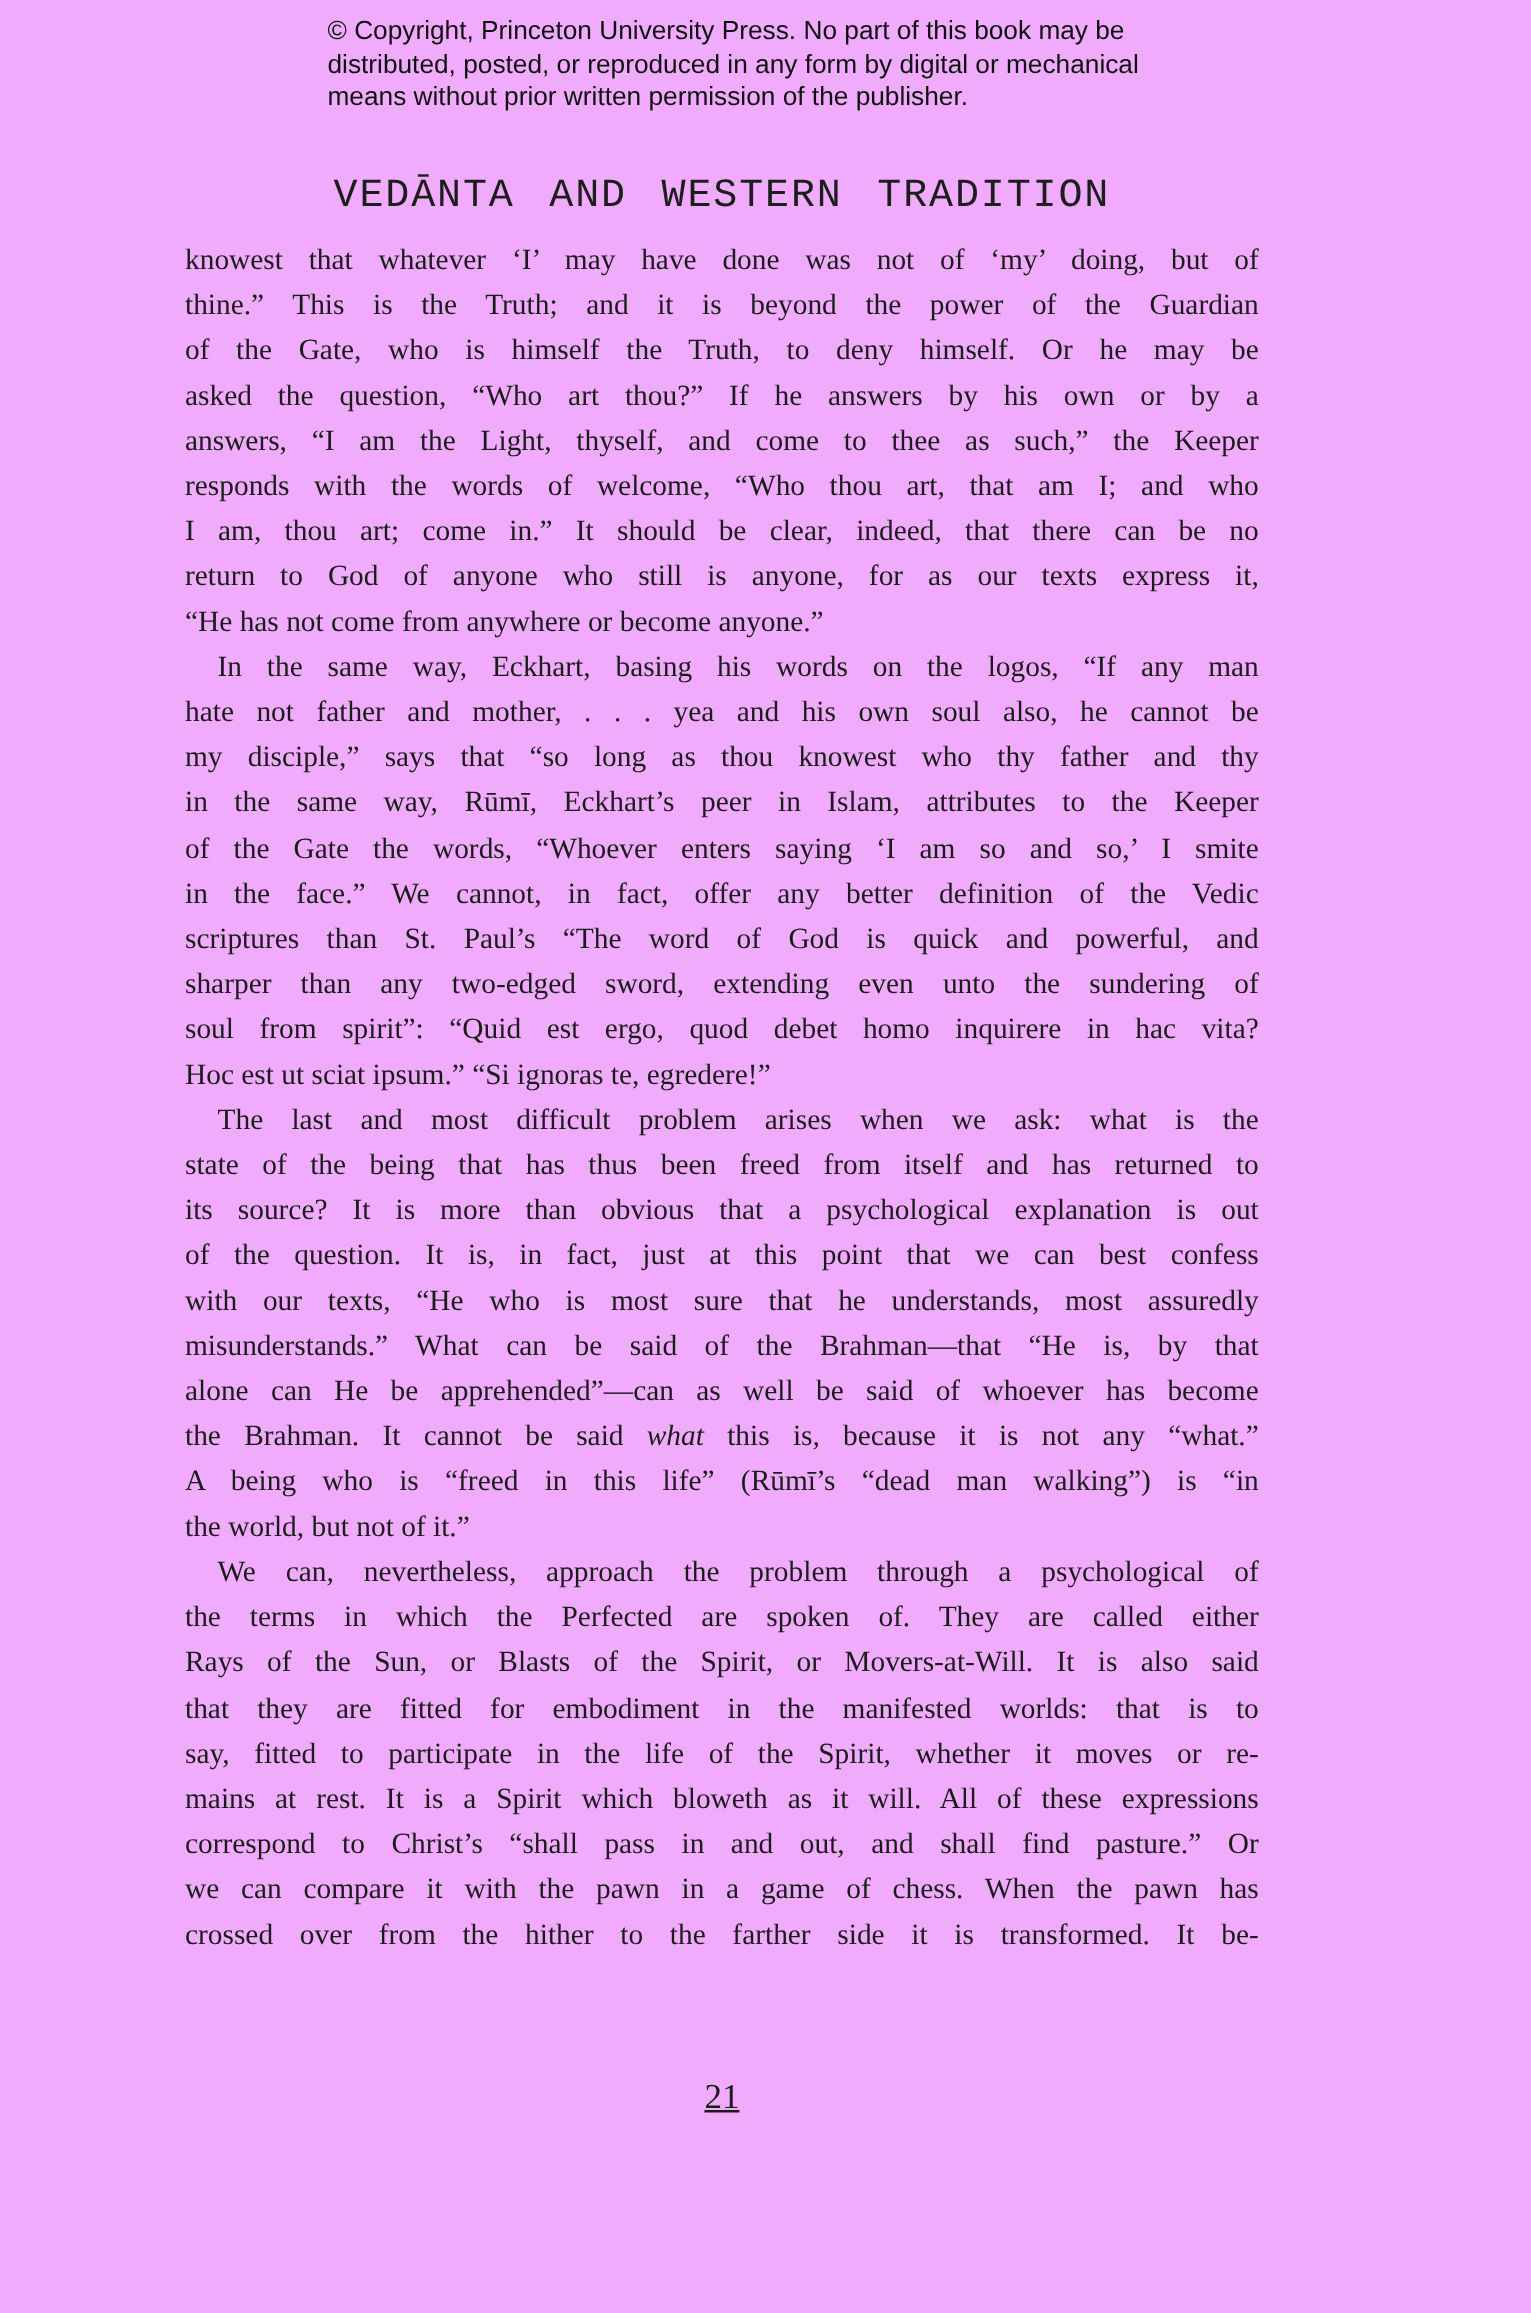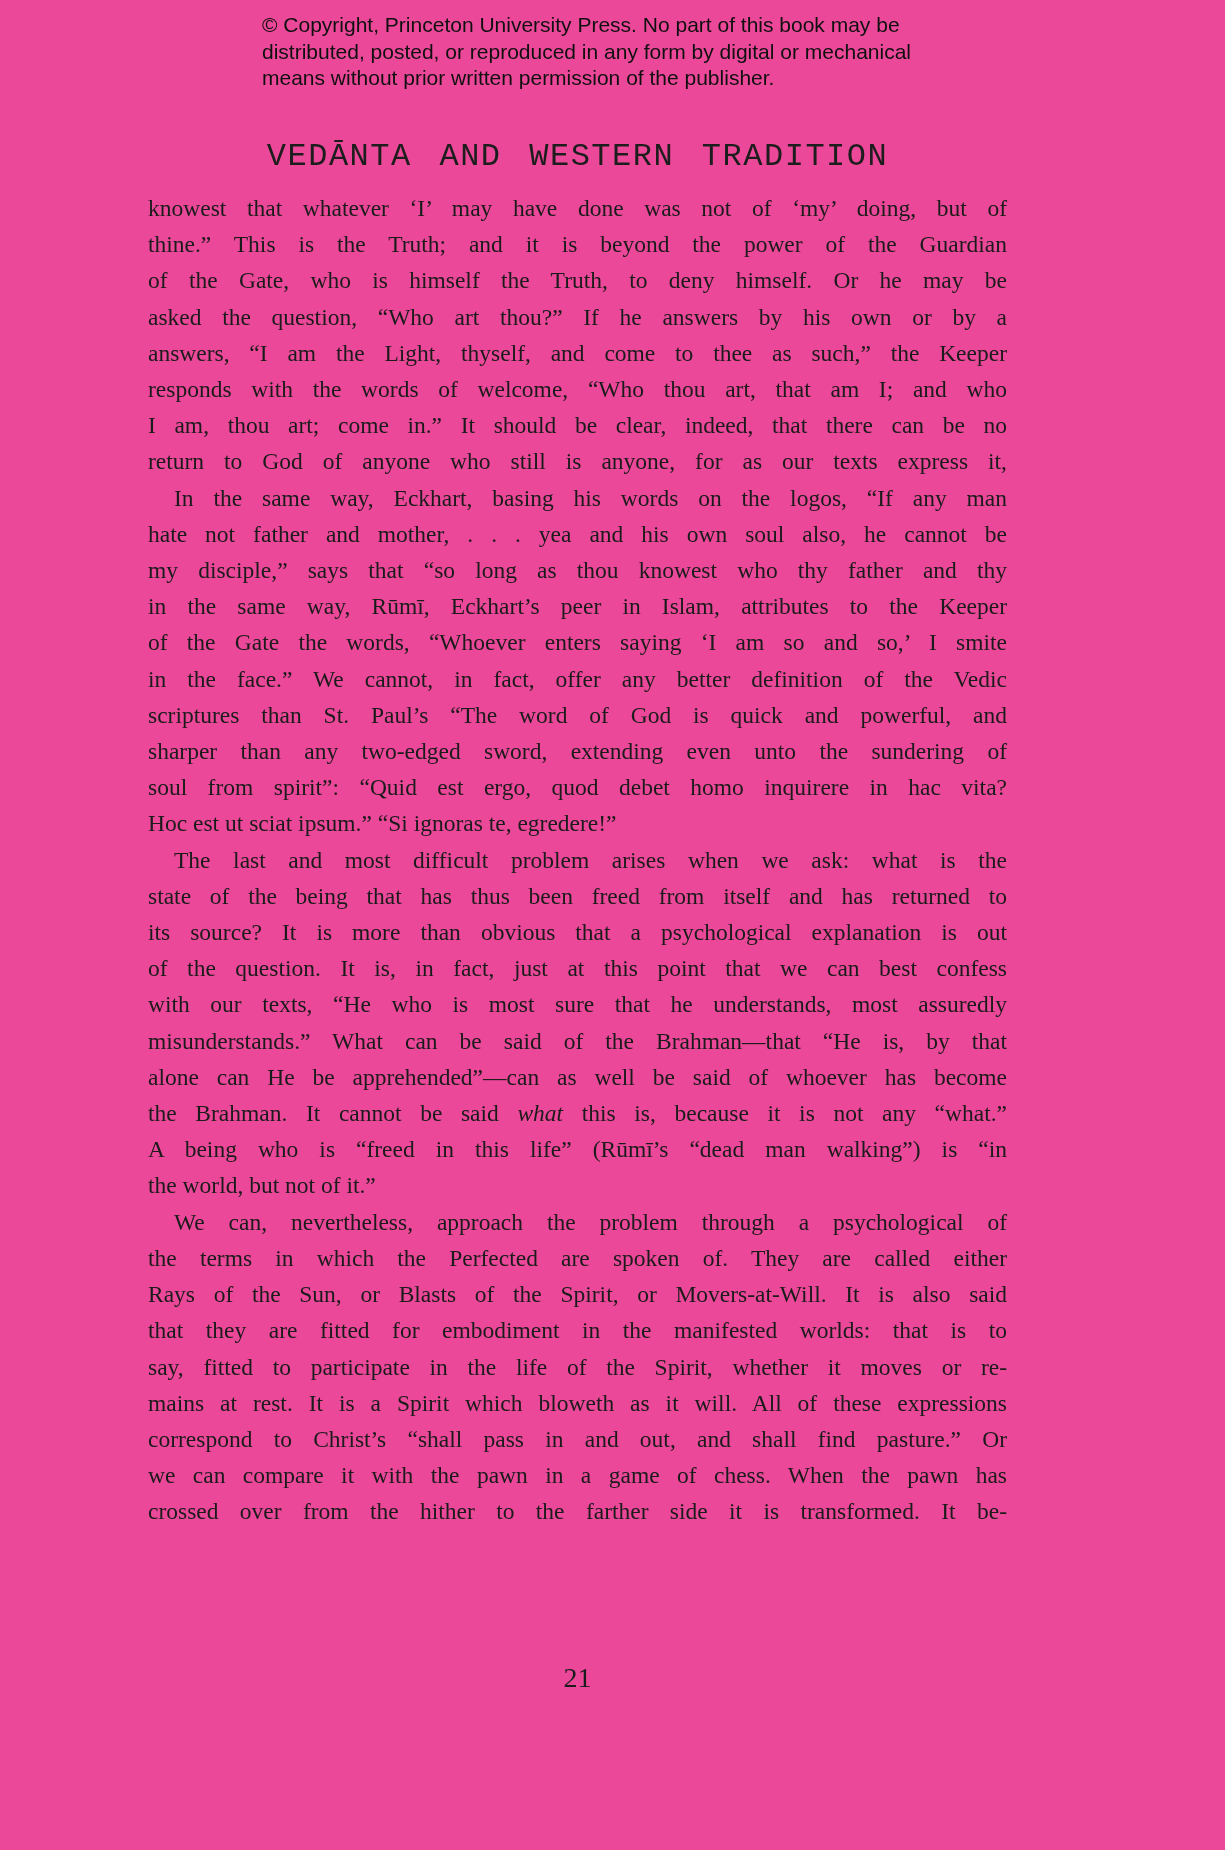--- a/index.html
+++ b/index.html
@@ -4,21 +4,21 @@
 <style>
   html, body {
     margin: 0;
     padding: 0;
     background: #ffffff;
   }
   .page {
     position: relative;
     width: 1225px;
     height: 1850px;
-    background: #ec4899;
+    background: #f0abfc;
     overflow: hidden;
   }
   .copyright {
     position: absolute;
     left: 262px;
     top: 12px;
     width: 740px;
     font-family: "Liberation Sans", sans-serif;
     font-size: 21px;
     line-height: 26.5px;
@@ -62,20 +62,21 @@
   }
   .page-number {
     position: absolute;
     left: 148px;
     top: 1662px;
     width: 859px;
     text-align: center;
     font-family: "Liberation Serif", serif;
     font-size: 28px;
     color: #1b1b1b;
+    text-decoration: underline;
   }
   .footer {
     position: absolute;
     left: 0;
     top: 1801px;
     width: 1225px;
     text-align: center;
     font-family: "Liberation Sans", sans-serif;
     font-size: 21px;
     color: #101010;
@@ -96,20 +97,21 @@
 
   <div class="body-text">
       <div class="line">knowest that whatever ‘I’ may have done was not of ‘my’ doing, but of</div>
       <div class="line">thine.” This is the Truth; and it is beyond the power of the Guardian</div>
       <div class="line">of the Gate, who is himself the Truth, to deny himself. Or he may be</div>
       <div class="line">asked the question, “Who art thou?” If he answers by his own or by a</div>
       <div class="line">answers, “I am the Light, thyself, and come to thee as such,” the Keeper</div>
       <div class="line">responds with the words of welcome, “Who thou art, that am I; and who</div>
       <div class="line">I am, thou art; come in.” It should be clear, indeed, that there can be no</div>
       <div class="line">return to God of anyone who still is anyone, for as our texts express it,</div>
+      <div class="line no-stretch">“He has not come from anywhere or become anyone.”</div>
       <div class="line indent">In the same way, Eckhart, basing his words on the logos, “If any man</div>
       <div class="line">hate not father and mother, . . . yea and his own soul also, he cannot be</div>
       <div class="line">my disciple,” says that “so long as thou knowest who thy father and thy</div>
       <div class="line">in the same way, Rūmī, Eckhart’s peer in Islam, attributes to the Keeper</div>
       <div class="line">of the Gate the words, “Whoever enters saying ‘I am so and so,’ I smite</div>
       <div class="line">in the face.” We cannot, in fact, offer any better definition of the Vedic</div>
       <div class="line">scriptures than St. Paul’s “The word of God is quick and powerful, and</div>
       <div class="line">sharper than any two-edged sword, extending even unto the sundering of</div>
       <div class="line">soul from spirit”: “Quid est ergo, quod debet homo inquirere in hac vita?</div>
       <div class="line no-stretch">Hoc est ut sciat ipsum.” “Si ignoras te, egredere!”</div>

